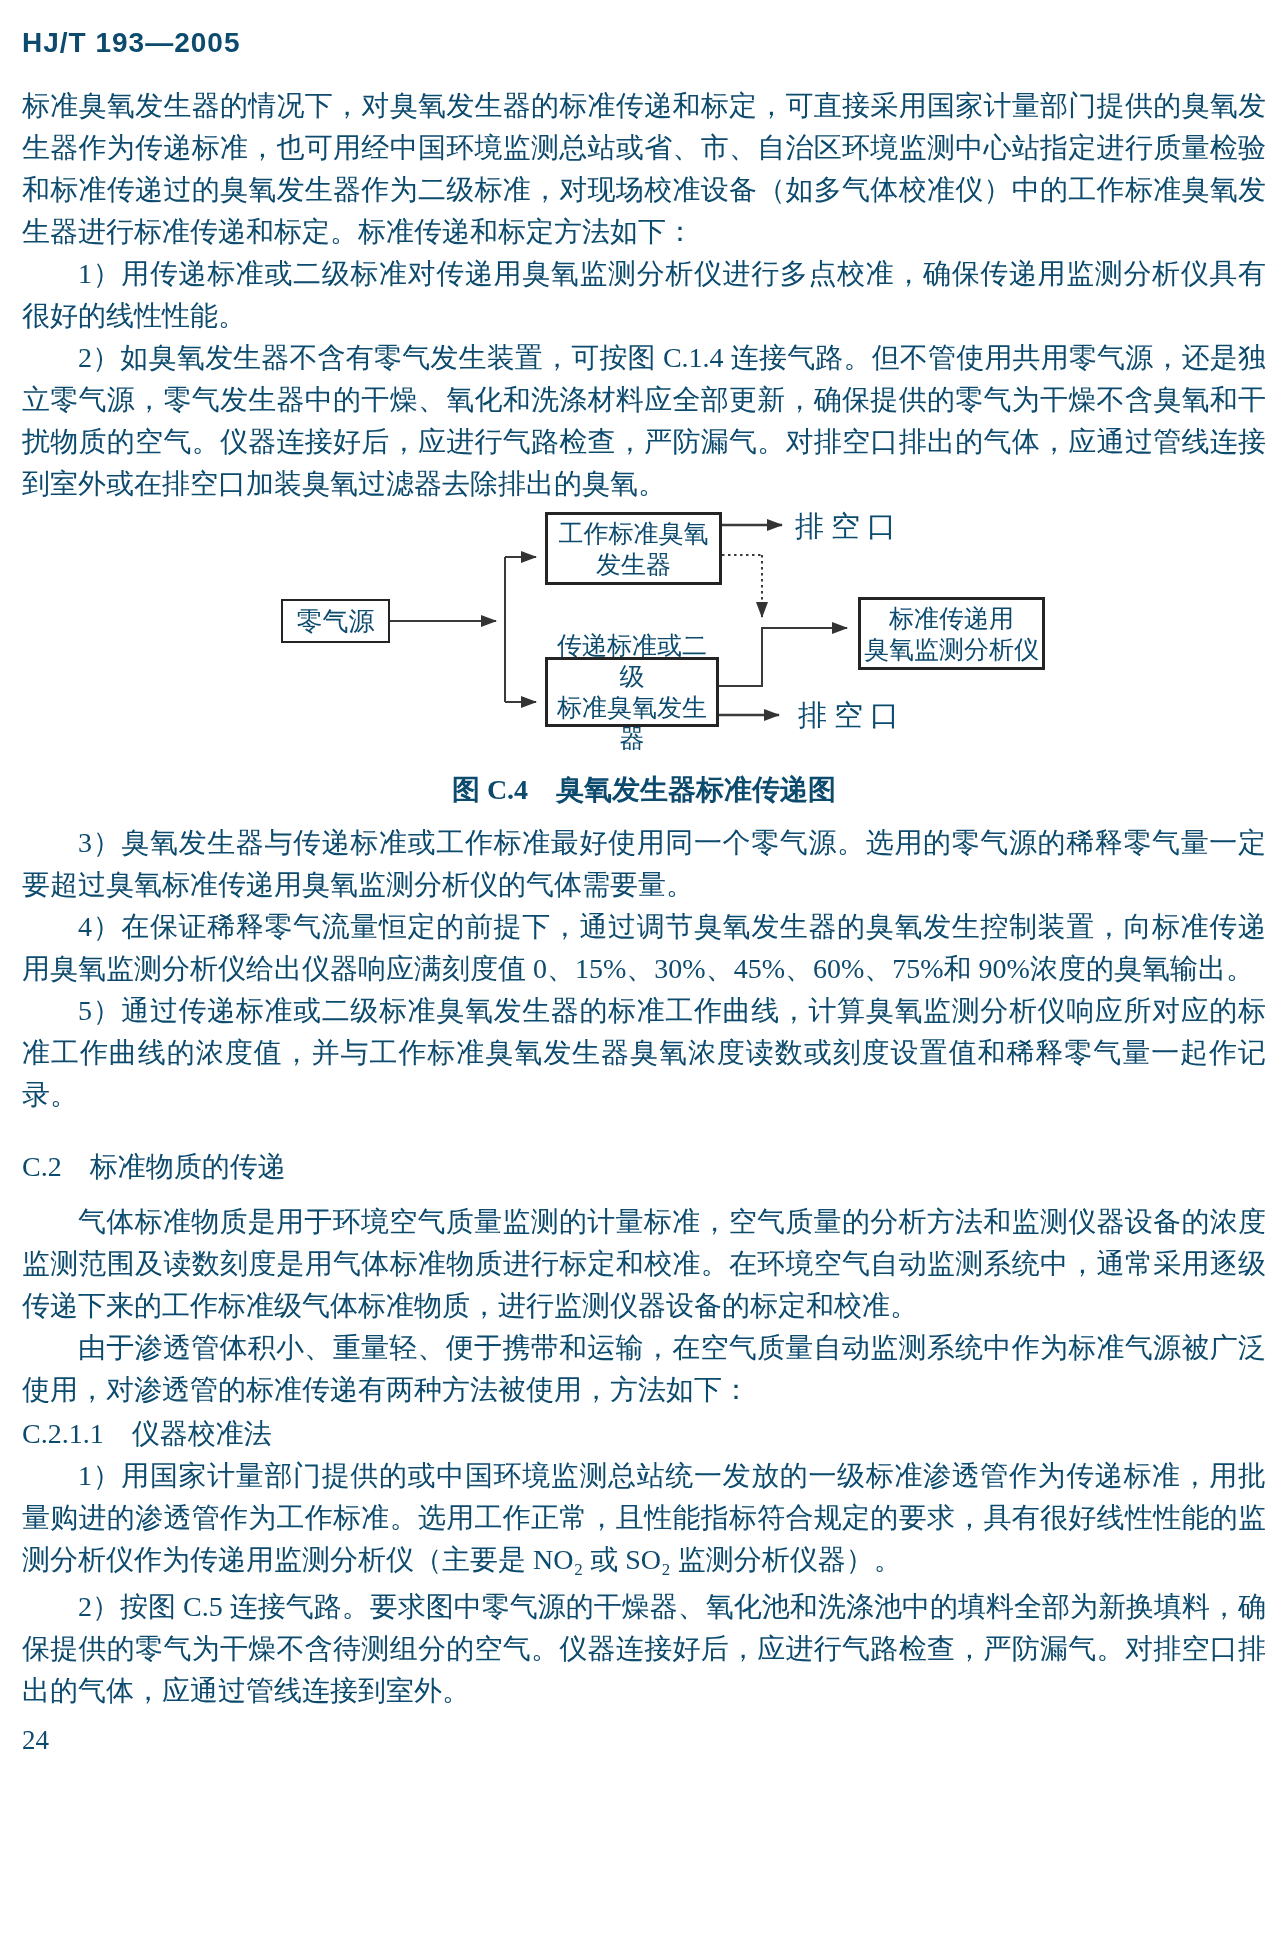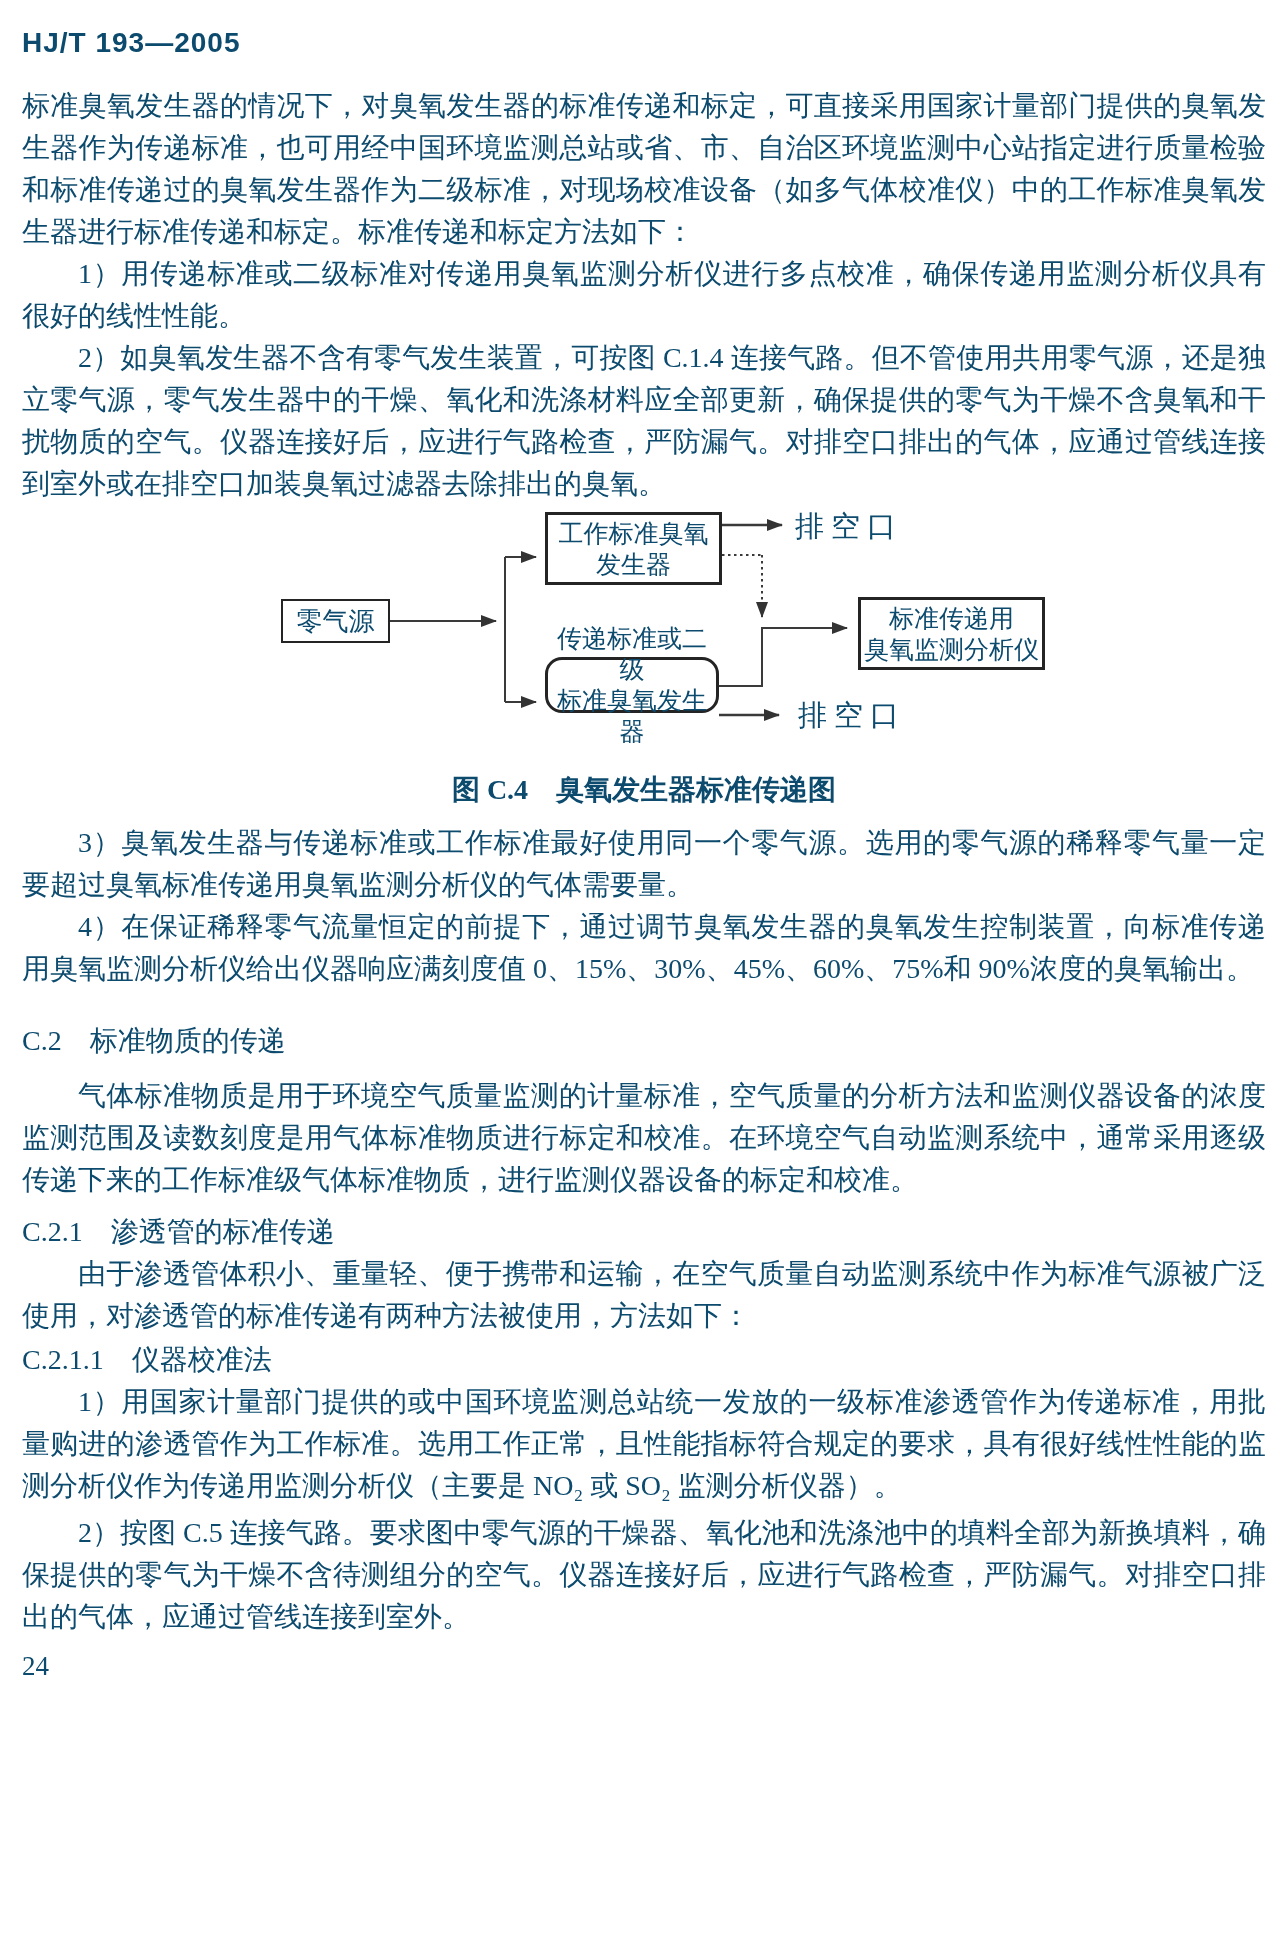--- a/index.html
+++ b/index.html
@@ -129,38 +129,38 @@
 
     <div class="dbox dbox-zero" style="left:259px; top:94px; width:109px; height:44px;">
       <span>零气源</span>
     </div>
 
     <div class="dbox" style="left:836px; top:92px; width:187px; height:73px;">
       <span>标准传递用</span>
       <span>臭氧监测分析仪</span>
     </div>
 
-    <div class="dbox" style="left:523px; top:152px; width:174px; height:56px;border-radius:17px;">
+    <div class="dbox" style="left:523px; top:152px; width:174px; height:70px;">
       <span>传递标准或二级</span>
       <span>标准臭氧发生器</span>
     </div>
 
     <div class="vent-label" style="left:773px; top:4px;">排空口</div>
     <div class="vent-label" style="left:776px; top:193px;">排空口</div>
   </div>
 
   <div class="fig-caption">图 C.4　臭氧发生器标准传递图</div>
 
   <p class="body-text ind after-fig">3）臭氧发生器与传递标准或工作标准最好使用同一个零气源。选用的零气源的稀释零气量一定要超过臭氧标准传递用臭氧监测分析仪的气体需要量。</p>
   <p class="body-text ind">4）在保证稀释零气流量恒定的前提下，通过调节臭氧发生器的臭氧发生控制装置，向标准传递用臭氧监测分析仪给出仪器响应满刻度值 0、15%、30%、45%、60%、75%和 90%浓度的臭氧输出。</p>
+  <p class="body-text ind">5）通过传递标准或二级标准臭氧发生器的标准工作曲线，计算臭氧监测分析仪响应所对应的标准工作曲线的浓度值，并与工作标准臭氧发生器臭氧浓度读数或刻度设置值和稀释零气量一起作记录。</p>
 
   <h2 class="sec sec-c2">C.2　标准物质的传递</h2>
   <p class="body-text ind p-c2">气体标准物质是用于环境空气质量监测的计量标准，空气质量的分析方法和监测仪器设备的浓度监测范围及读数刻度是用气体标准物质进行标定和校准。在环境空气自动监测系统中，通常采用逐级传递下来的工作标准级气体标准物质，进行监测仪器设备的标定和校准。</p>
 
-  <h2 class="sec sec-c21">C.2.1　渗透管的标准传递</h2>
   <p class="body-text ind">由于渗透管体积小、重量轻、便于携带和运输，在空气质量自动监测系统中作为标准气源被广泛使用，对渗透管的标准传递有两种方法被使用，方法如下：</p>
 
   <h2 class="sec sec-c211">C.2.1.1　仪器校准法</h2>
   <p class="body-text ind">1）用国家计量部门提供的或中国环境监测总站统一发放的一级标准渗透管作为传递标准，用批量购进的渗透管作为工作标准。选用工作正常，且性能指标符合规定的要求，具有很好线性性能的监测分析仪作为传递用监测分析仪（主要是 NO₂ 或 SO₂ 监测分析仪器）。</p>
   <p class="body-text ind p-before-footer">2）按图 C.5 连接气路。要求图中零气源的干燥器、氧化池和洗涤池中的填料全部为新换填料，确保提供的零气为干燥不含待测组分的空气。仪器连接好后，应进行气路检查，严防漏气。对排空口排出的气体，应通过管线连接到室外。</p>
 
   <div class="footer-page-num">24</div>
 
 </div>
 

